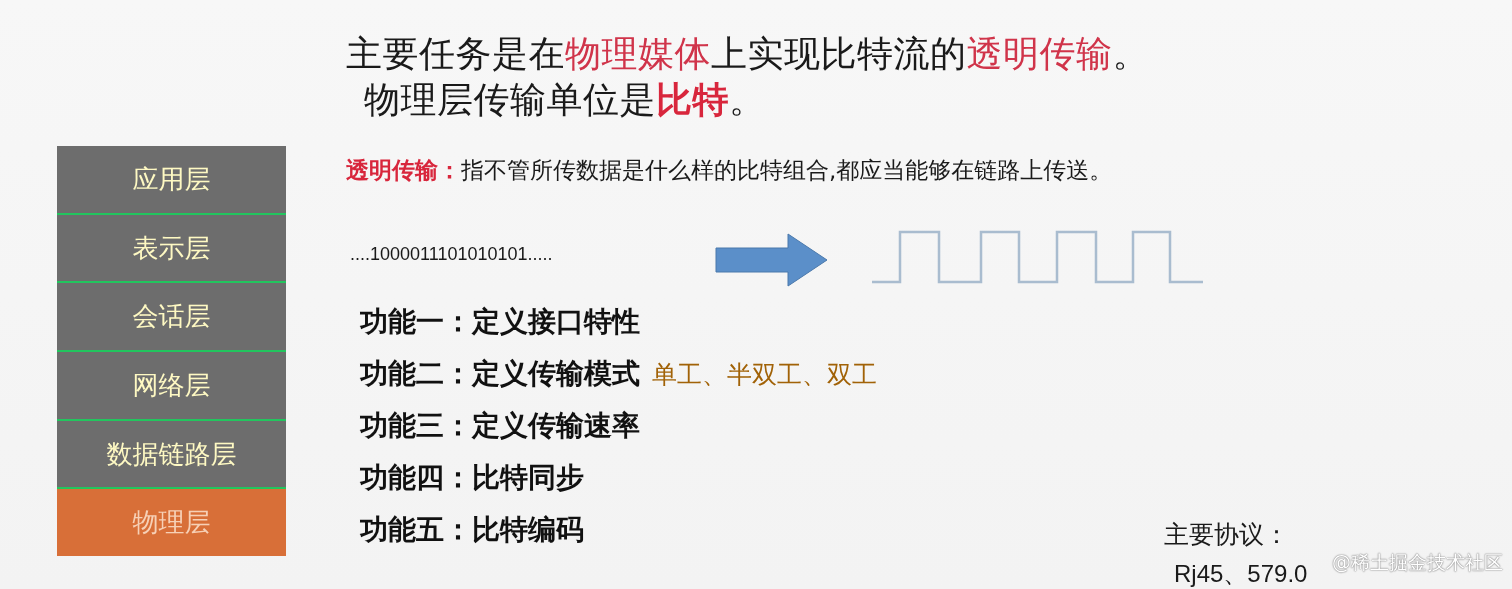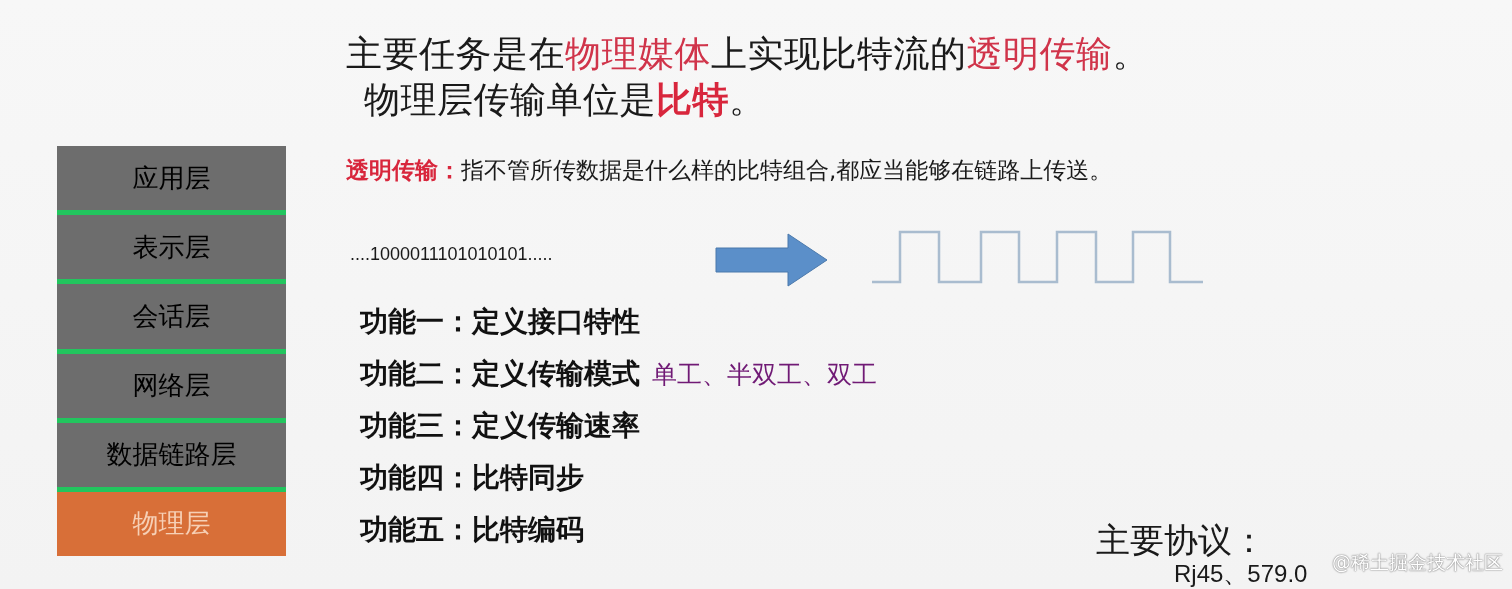--- a/index.html
+++ b/index.html
@@ -13,29 +13,29 @@
   .red { color:#d0344a; }
   .headline { left:346px; font-size:36px; line-height:44px; white-space:nowrap; letter-spacing:0.5px; }
   .hl1 { top:32px; }
   .hl2 { top:78px;margin-left:18px; }
   .bold-red { color:#d8263c; font-weight:bold; }
   .def { left:346px; top:155px; font-size:23px; white-space:nowrap; }
   .def .term { color:#d8263c; font-weight:bold; }
   .bits { left:350px; top:244px; font-family:"Liberation Sans", sans-serif; font-size:18px; }
   .funcs { left:360px; top:302px; }
   .func { height:52px; font-size:28px; line-height:40px; white-space:nowrap; font-weight:bold; color:#111; }
-  .func .extra { color:#701a75; font-weight:normal; font-size:25px; margin-left:12px; }
-  .proto-label { left:1096px; top:518px; font-size:34px; }
+  .func .extra { color:#a16207; font-weight:normal; font-size:25px; margin-left:12px; }
+  .proto-label { left:1164px; top:518px; font-size:25px; }
   .proto-val { left:1174px; top:558px; font-size:24px; font-family:"Liberation Sans", sans-serif; }
   .watermark { left:1332px; top:550px; font-size:19px; color:#fff; text-shadow:0 0 2px #888, 0 0 1px #666; }
   .stack { left:57px; top:146px; width:229px; height:410px; display:flex; flex-direction:column; }
   .layer {
-    flex:1; background:#6d6d6d; color:#000000; font-size:26px;
+    flex:1; background:#6d6d6d; color:#fef9c3; font-size:26px;
     display:flex; align-items:center; justify-content:center;
-    border-bottom:5px solid #22c55e; box-sizing:border-box;
+    border-bottom:2px solid #22c55e; box-sizing:border-box;
   }
   .layer.active { background:#d86f38; color:#f6d0b6; border-bottom:none; }
 </style>
 </head>
 <body>
 
 <div class="abs headline hl1">
   <span>主要任务是在</span><span class="red">物理媒体</span><span>上实现比特流的</span><span class="red">透明传输</span><span>。</span>
 </div>
 <div class="abs headline hl2">

